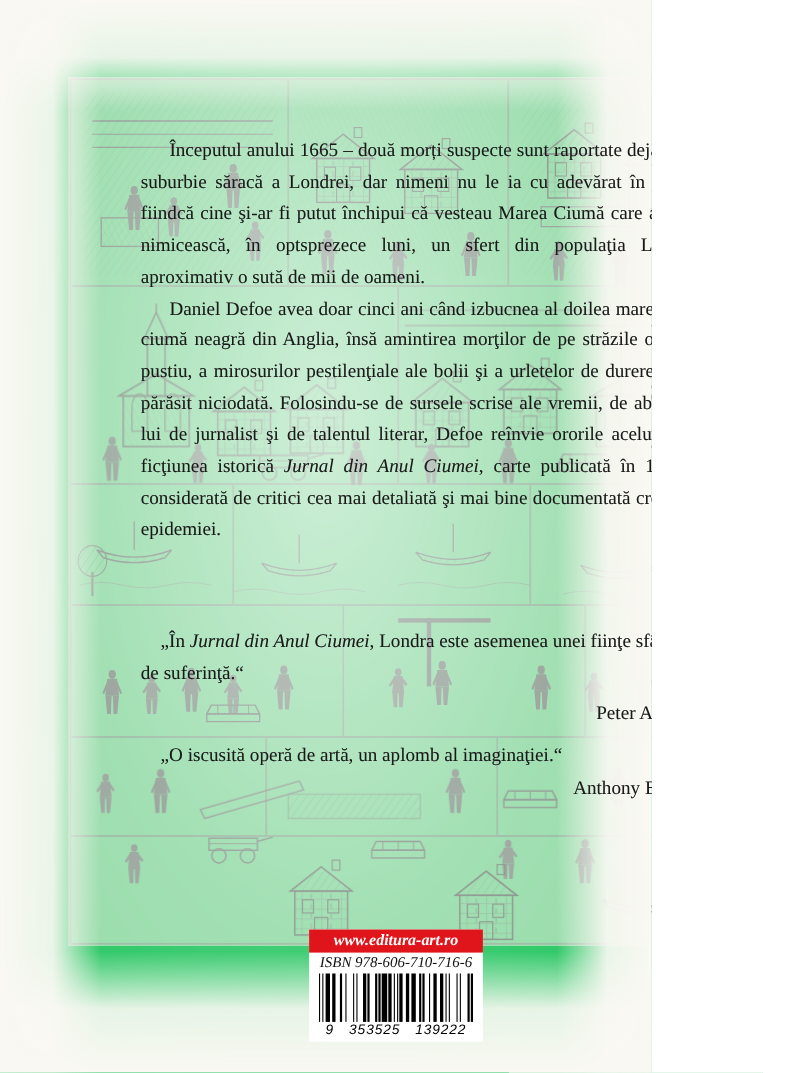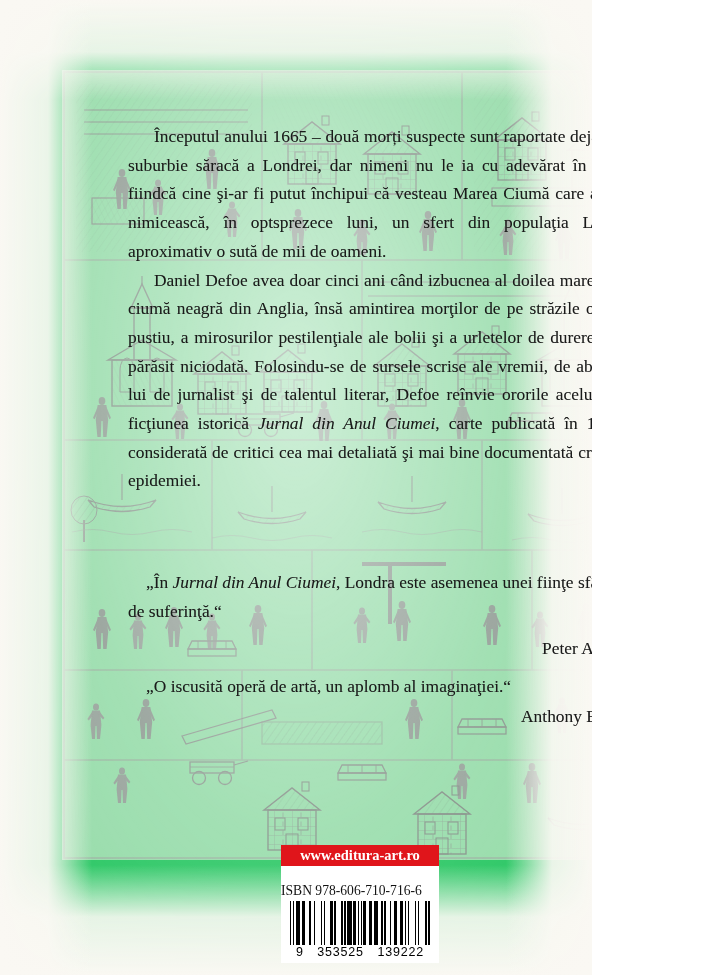--- a/index.html
+++ b/index.html
@@ -104,38 +104,40 @@
 
   
   #isbn-block {
     position: absolute;
     left: 281px;
     top: 845px;
     width: 158px;
     background: #ffffff;
     padding: 0 0 4px 0;
     box-sizing: border-box;
+    font-style: italic;
   }
   #url-banner {
     background: #e0151b;
     color: #ffffff;
     font-family: "Liberation Serif", "DejaVu Serif", serif;
     font-weight: bold;
     font-size: 14.5px;
     line-height: 18px;
     text-align: center;
     letter-spacing: 0px;
     padding: 1px 0 2px 0;
     white-space: nowrap;
   }
   #isbn-text {
+    text-align: center;
     font-size: 13.6px;
     line-height: 16px;
     color: #111;
-    padding-top: 17px;
+    padding-top: 1px;
     white-space: nowrap;
     font-family: "Liberation Serif", "DejaVu Serif", serif;
   }
   #barcode-wrap {
     padding: 2px 9px 0 9px;
   }
   #barcode-bars {
     height: 44px;
     display: flex;
     align-items: stretch;

